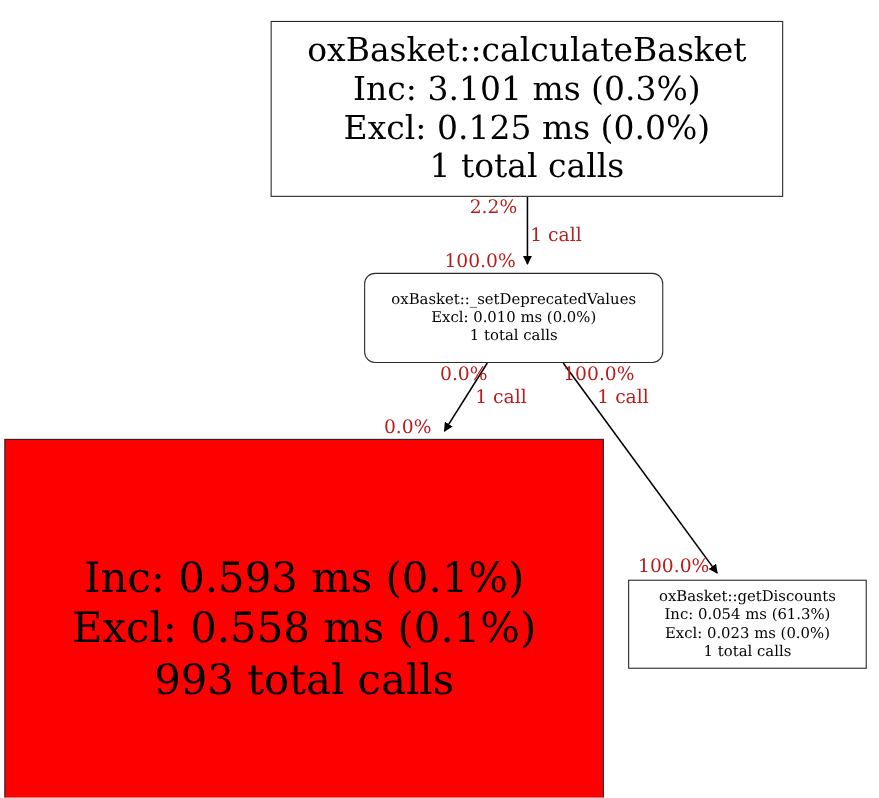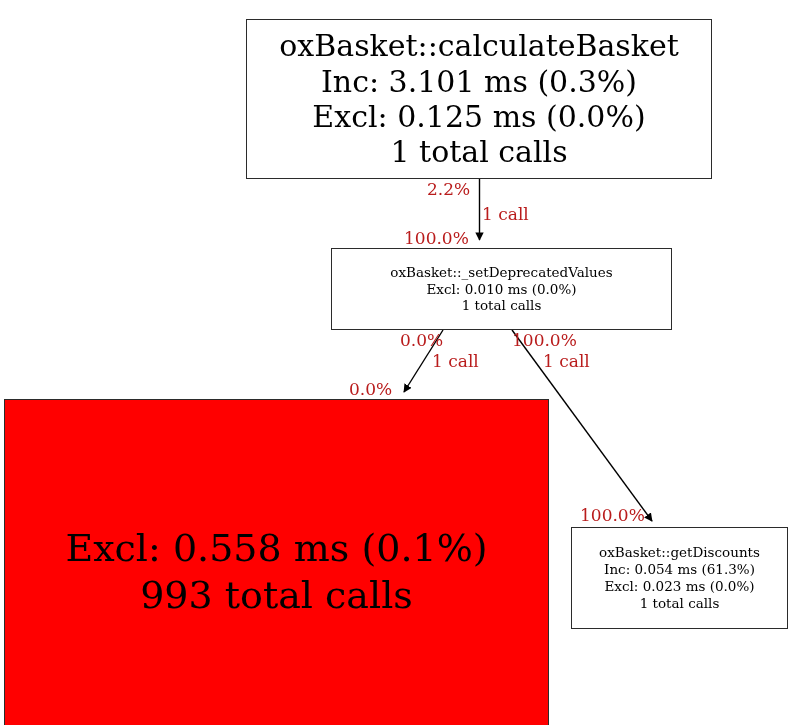--- a/index.html
+++ b/index.html
@@ -46,41 +46,42 @@
     left: 246px;
     top: 3px;
     width: 466px;
     height: 160px;
     font-size: 30px;
   }
 
   #node-set-deprecated-values {
     left: 331px;
     top: 232px;
-    width: 341px;
+    width: 272px;
     height: 82px;
     font-size: 13.5px;
     line-height: 1.25;
+    border-radius: 10px;
   }
 
   #node-count {
     left: 4px;
     top: 383px;
     width: 545px;
     height: 345px;
     font-size: 38px;
     line-height: 1.22;
     background: #ff0000;
   }
 
   #node-get-discounts {
     left: 571px;
     top: 511px;
     width: 217px;
-    height: 102px;
+    height: 81px;
     font-size: 13.5px;
     line-height: 1.25;
   }
 
   
   .edge-label {
     position: absolute;
     font-family: "DejaVu Serif", "Liberation Serif", serif;
     font-size: 17px;
     color: #b91c1c;
@@ -136,20 +137,21 @@
     <span class="line">1 total calls</span>
   </div>
 
   <div class="node" id="node-set-deprecated-values" style="background: rgb(255, 255, 255); border-color: rgb(43, 43, 43);">
     <span class="line">oxBasket::_setDeprecatedValues</span>
     <span class="line">Excl: 0.010 ms (0.0%)</span>
     <span class="line">1 total calls</span>
   </div>
 
   <div class="node" id="node-count" style="background: rgb(255, 0, 0); border-color: rgb(43, 43, 43);">
+    <span class="line">Inc: 0.593 ms (0.1%)</span>
     <span class="line">Excl: 0.558 ms (0.1%)</span>
     <span class="line">993 total calls</span>
   </div>
 
   <div class="node" id="node-get-discounts" style="background: rgb(255, 255, 255); border-color: rgb(43, 43, 43);">
     <span class="line">oxBasket::getDiscounts</span>
     <span class="line">Inc: 0.054 ms (61.3%)</span>
     <span class="line">Excl: 0.023 ms (0.0%)</span>
     <span class="line">1 total calls</span>
   </div>

